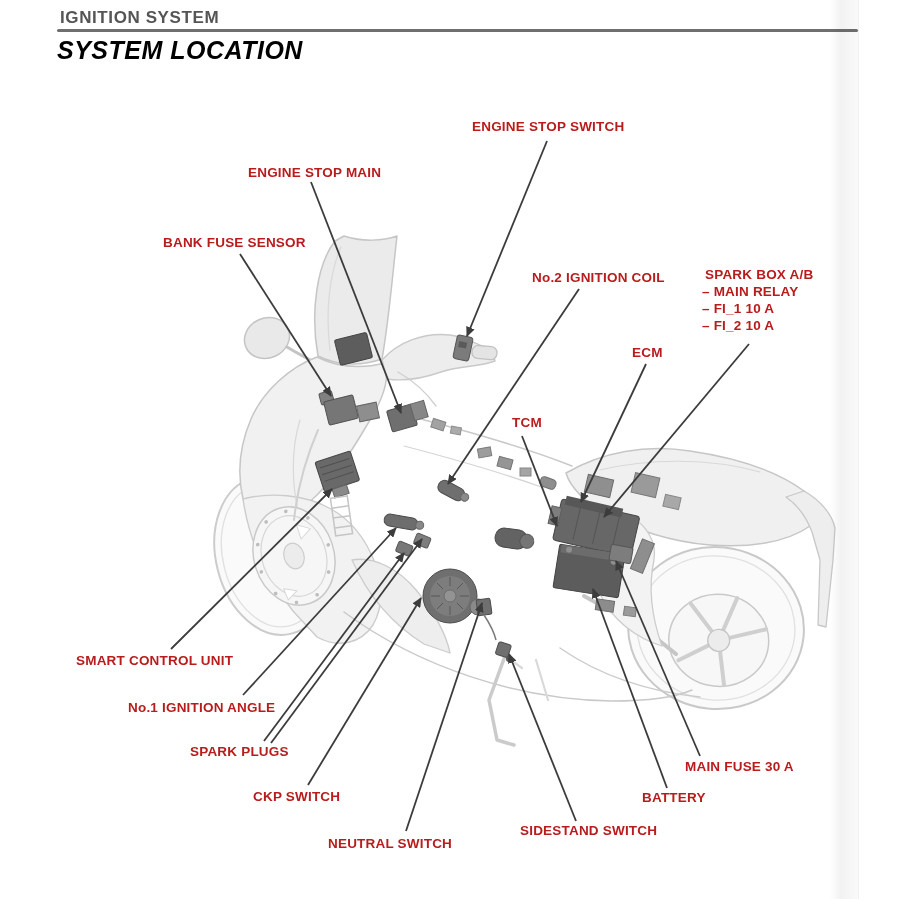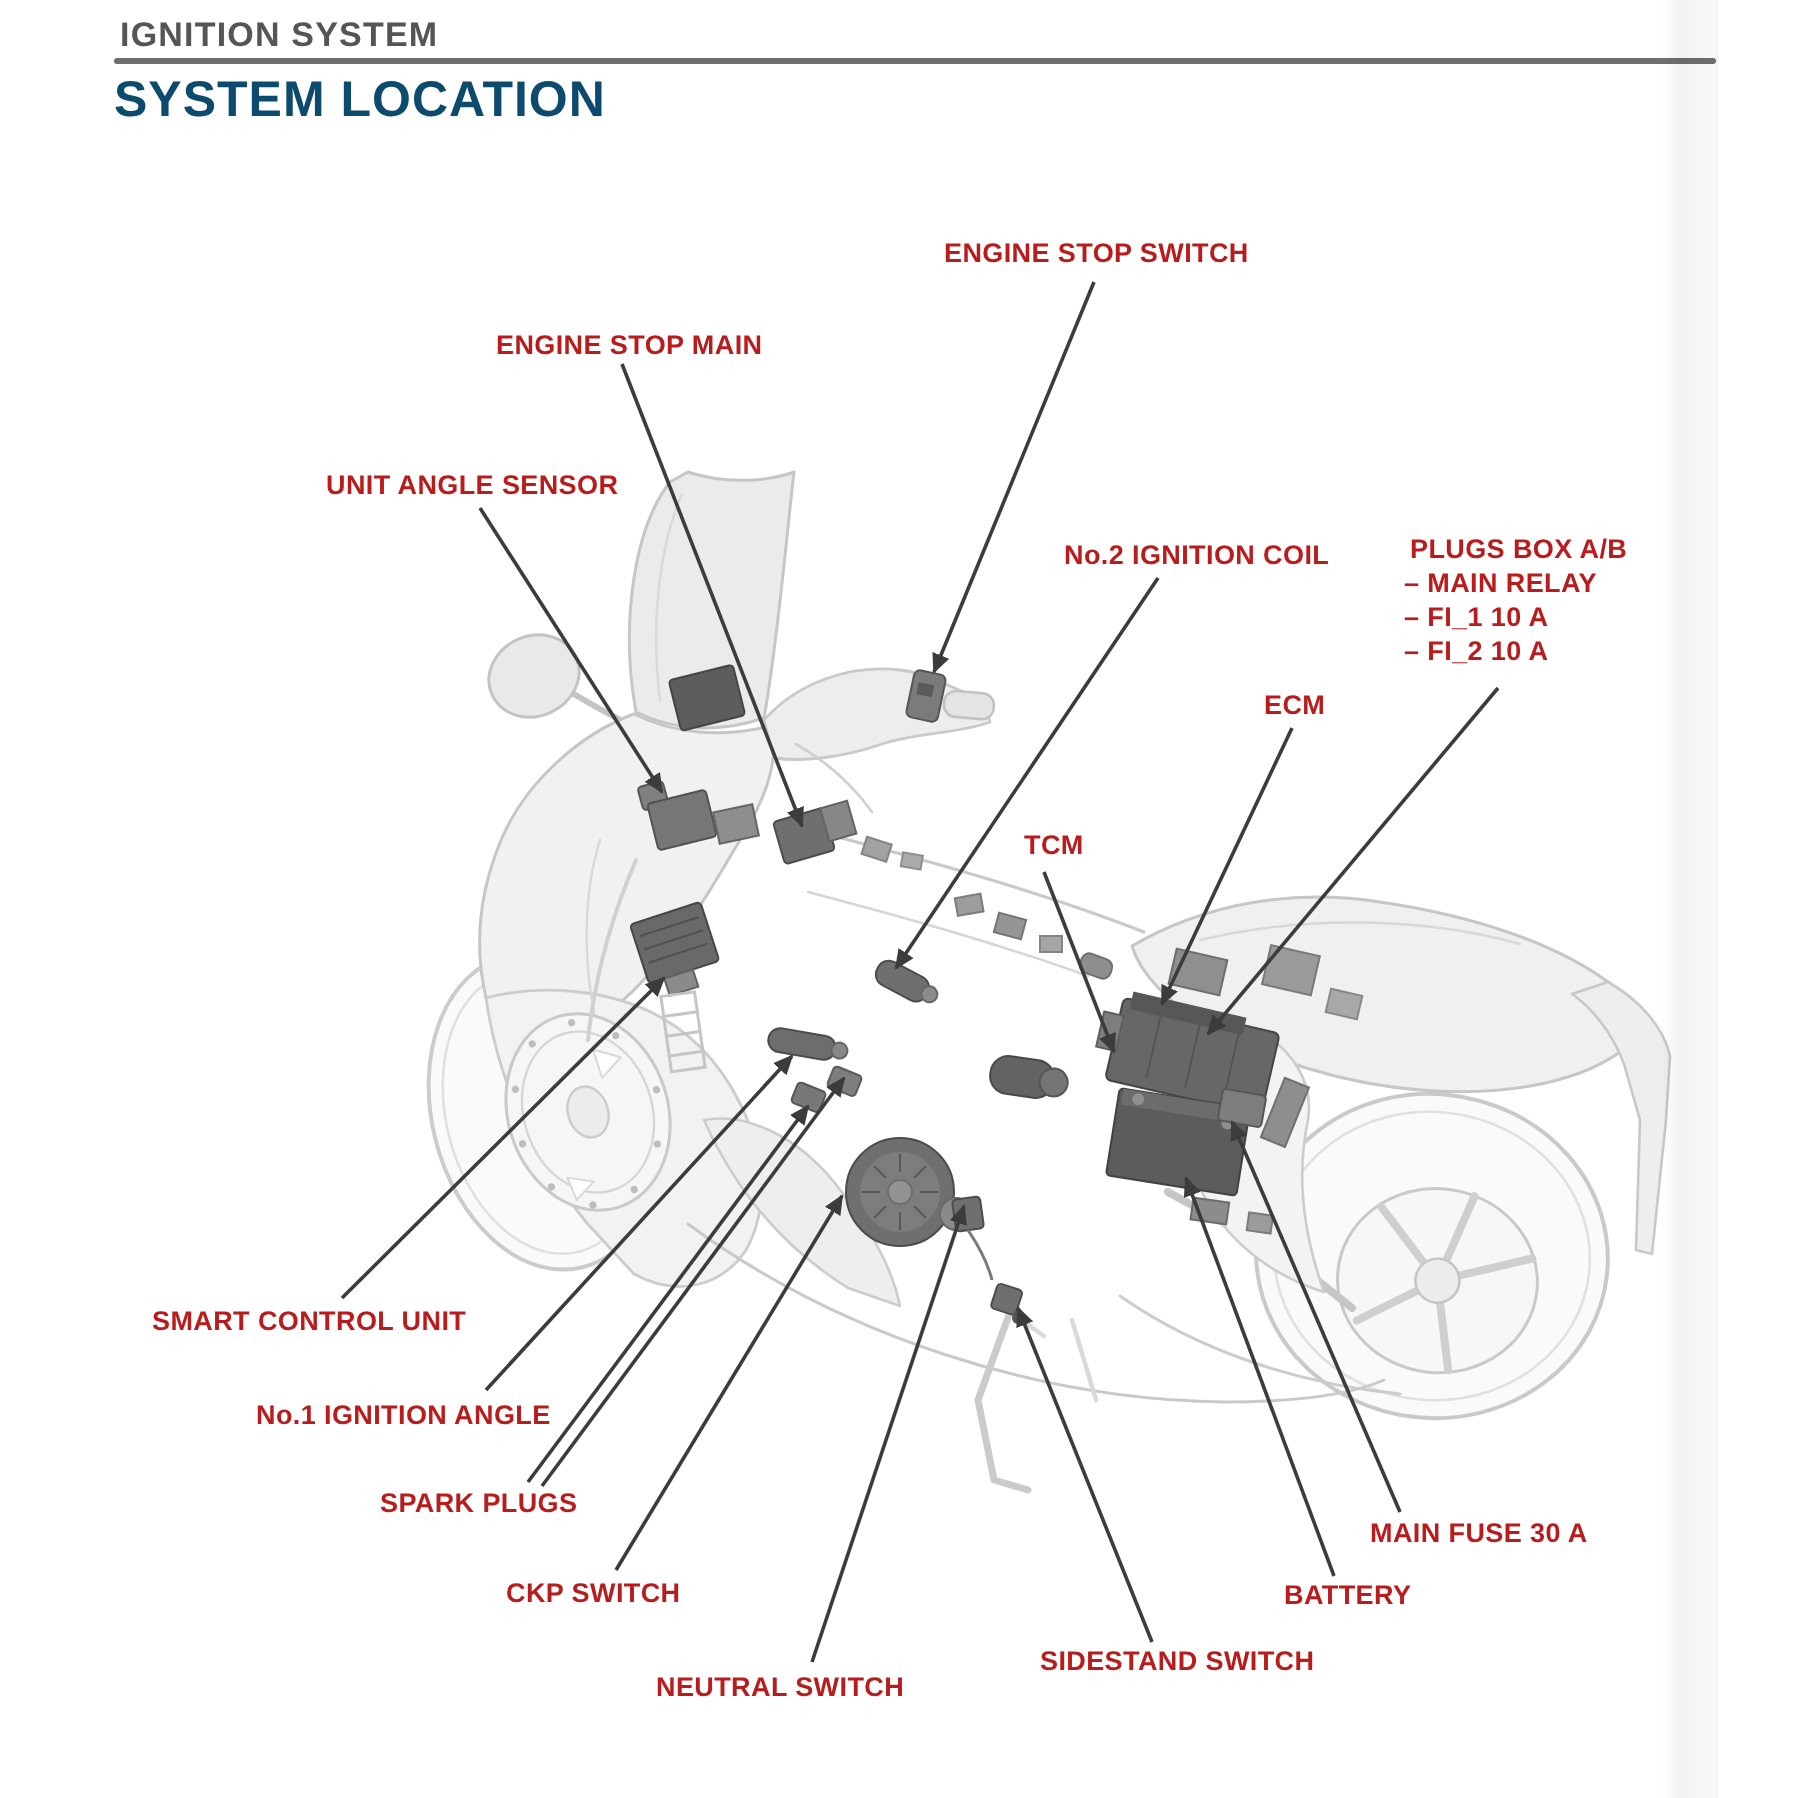--- a/index.html
+++ b/index.html
@@ -11,21 +11,21 @@
   .hdr{
     position:absolute;left:60px;top:8px;font-size:17px;font-weight:bold;
     letter-spacing:.6px;color:#555555;
   }
   .hdr-rule{
     position:absolute;left:57px;top:29px;width:801px;height:3px;
     background:#6f6f6f;border-radius:2px;
   }
   .title{
     position:absolute;left:57px;top:36px;font-size:25px;font-weight:bold;
-    letter-spacing:.5px;color:#0c4a6e;
+    letter-spacing:.5px;color:#000000;font-style:italic;
   }
   .lbl{
     position:absolute;font-size:13.5px;font-weight:bold;color:#b91c1c;
     letter-spacing:.2px;white-space:nowrap;
   }
   #diagram-svg{position:absolute;left:0;top:0;}
   .scan-band{
     position:absolute;top:0;left:830px;width:28px;height:899px;
     background:linear-gradient(to right, rgba(0,0,0,0) 0%, rgba(0,0,0,0.05) 40%, rgba(0,0,0,0.02) 100%);
     border-right:1px solid rgba(0,0,0,0.05);
@@ -245,24 +245,24 @@
       <line x1="308" y1="785" x2="421" y2="598" marker-end="url(#arw)"></line>
       <line x1="406" y1="831" x2="482" y2="603" marker-end="url(#arw)"></line>
       <line x1="700" y1="756" x2="616" y2="561" marker-end="url(#arw)"></line>
       <line x1="667" y1="788" x2="593" y2="589" marker-end="url(#arw)"></line>
       <line x1="576" y1="821" x2="509" y2="654" marker-end="url(#arw)"></line>
     </g>
   </svg>
 
   <div class="lbl" style="left:472px;top:119px">ENGINE STOP SWITCH</div>
   <div class="lbl" style="left:248px;top:165px">ENGINE STOP MAIN</div>
-  <div class="lbl" style="left:163px;top:235px">UNIT ANGLE SENSOR</div>
+  <div class="lbl" style="left:163px;top:235px">BANK FUSE SENSOR</div>
   <div class="lbl" style="left:532px;top:270px">No.2 IGNITION COIL</div>
 
-  <div class="lbl" style="left:705px;top:267px">PLUGS BOX A/B</div>
+  <div class="lbl" style="left:705px;top:267px">SPARK BOX A/B</div>
   <div class="lbl" style="left:702px;top:284px">– MAIN RELAY</div>
   <div class="lbl" style="left:702px;top:301px">– FI_1 10 A</div>
   <div class="lbl" style="left:702px;top:318px">– FI_2 10 A</div>
 
   <div class="lbl" style="left:632px;top:345px">ECM</div>
   <div class="lbl" style="left:512px;top:415px">TCM</div>
   <div class="lbl" style="left:76px;top:653px">SMART CONTROL UNIT</div>
   <div class="lbl" style="left:128px;top:700px">No.1 IGNITION ANGLE</div>
   <div class="lbl" style="left:190px;top:744px">SPARK PLUGS</div>
   <div class="lbl" style="left:253px;top:789px">CKP SWITCH</div>

